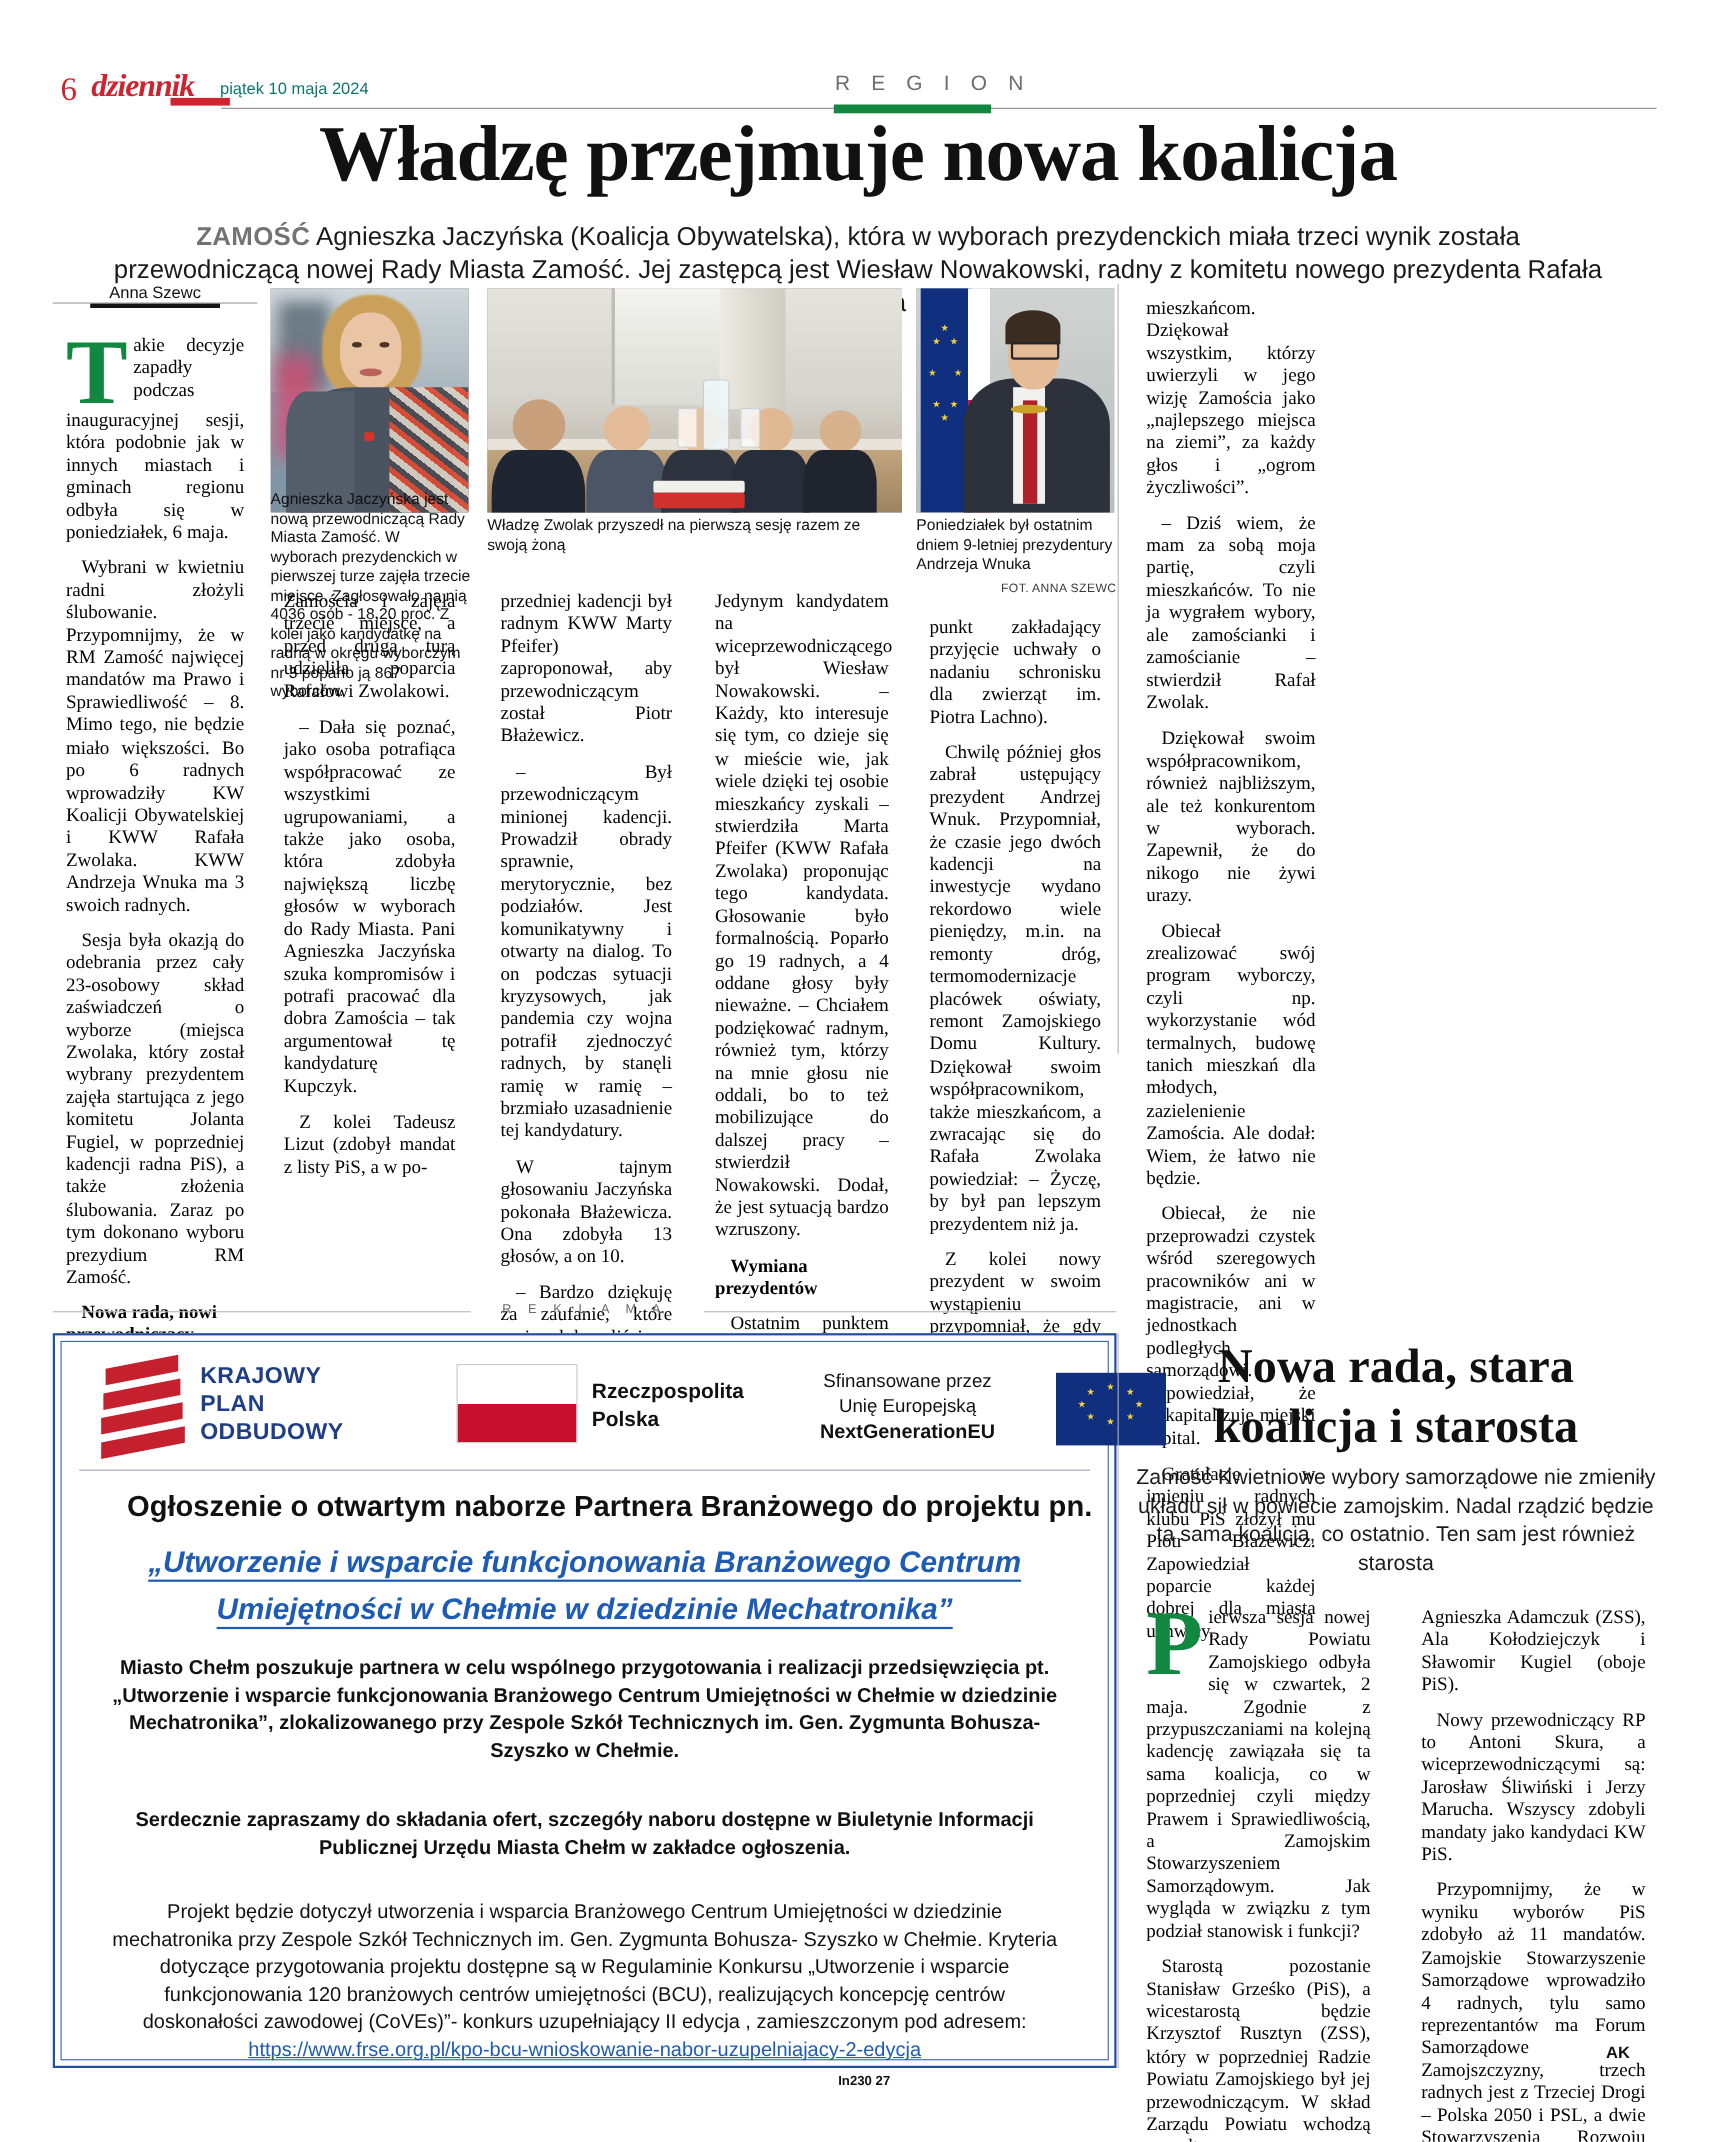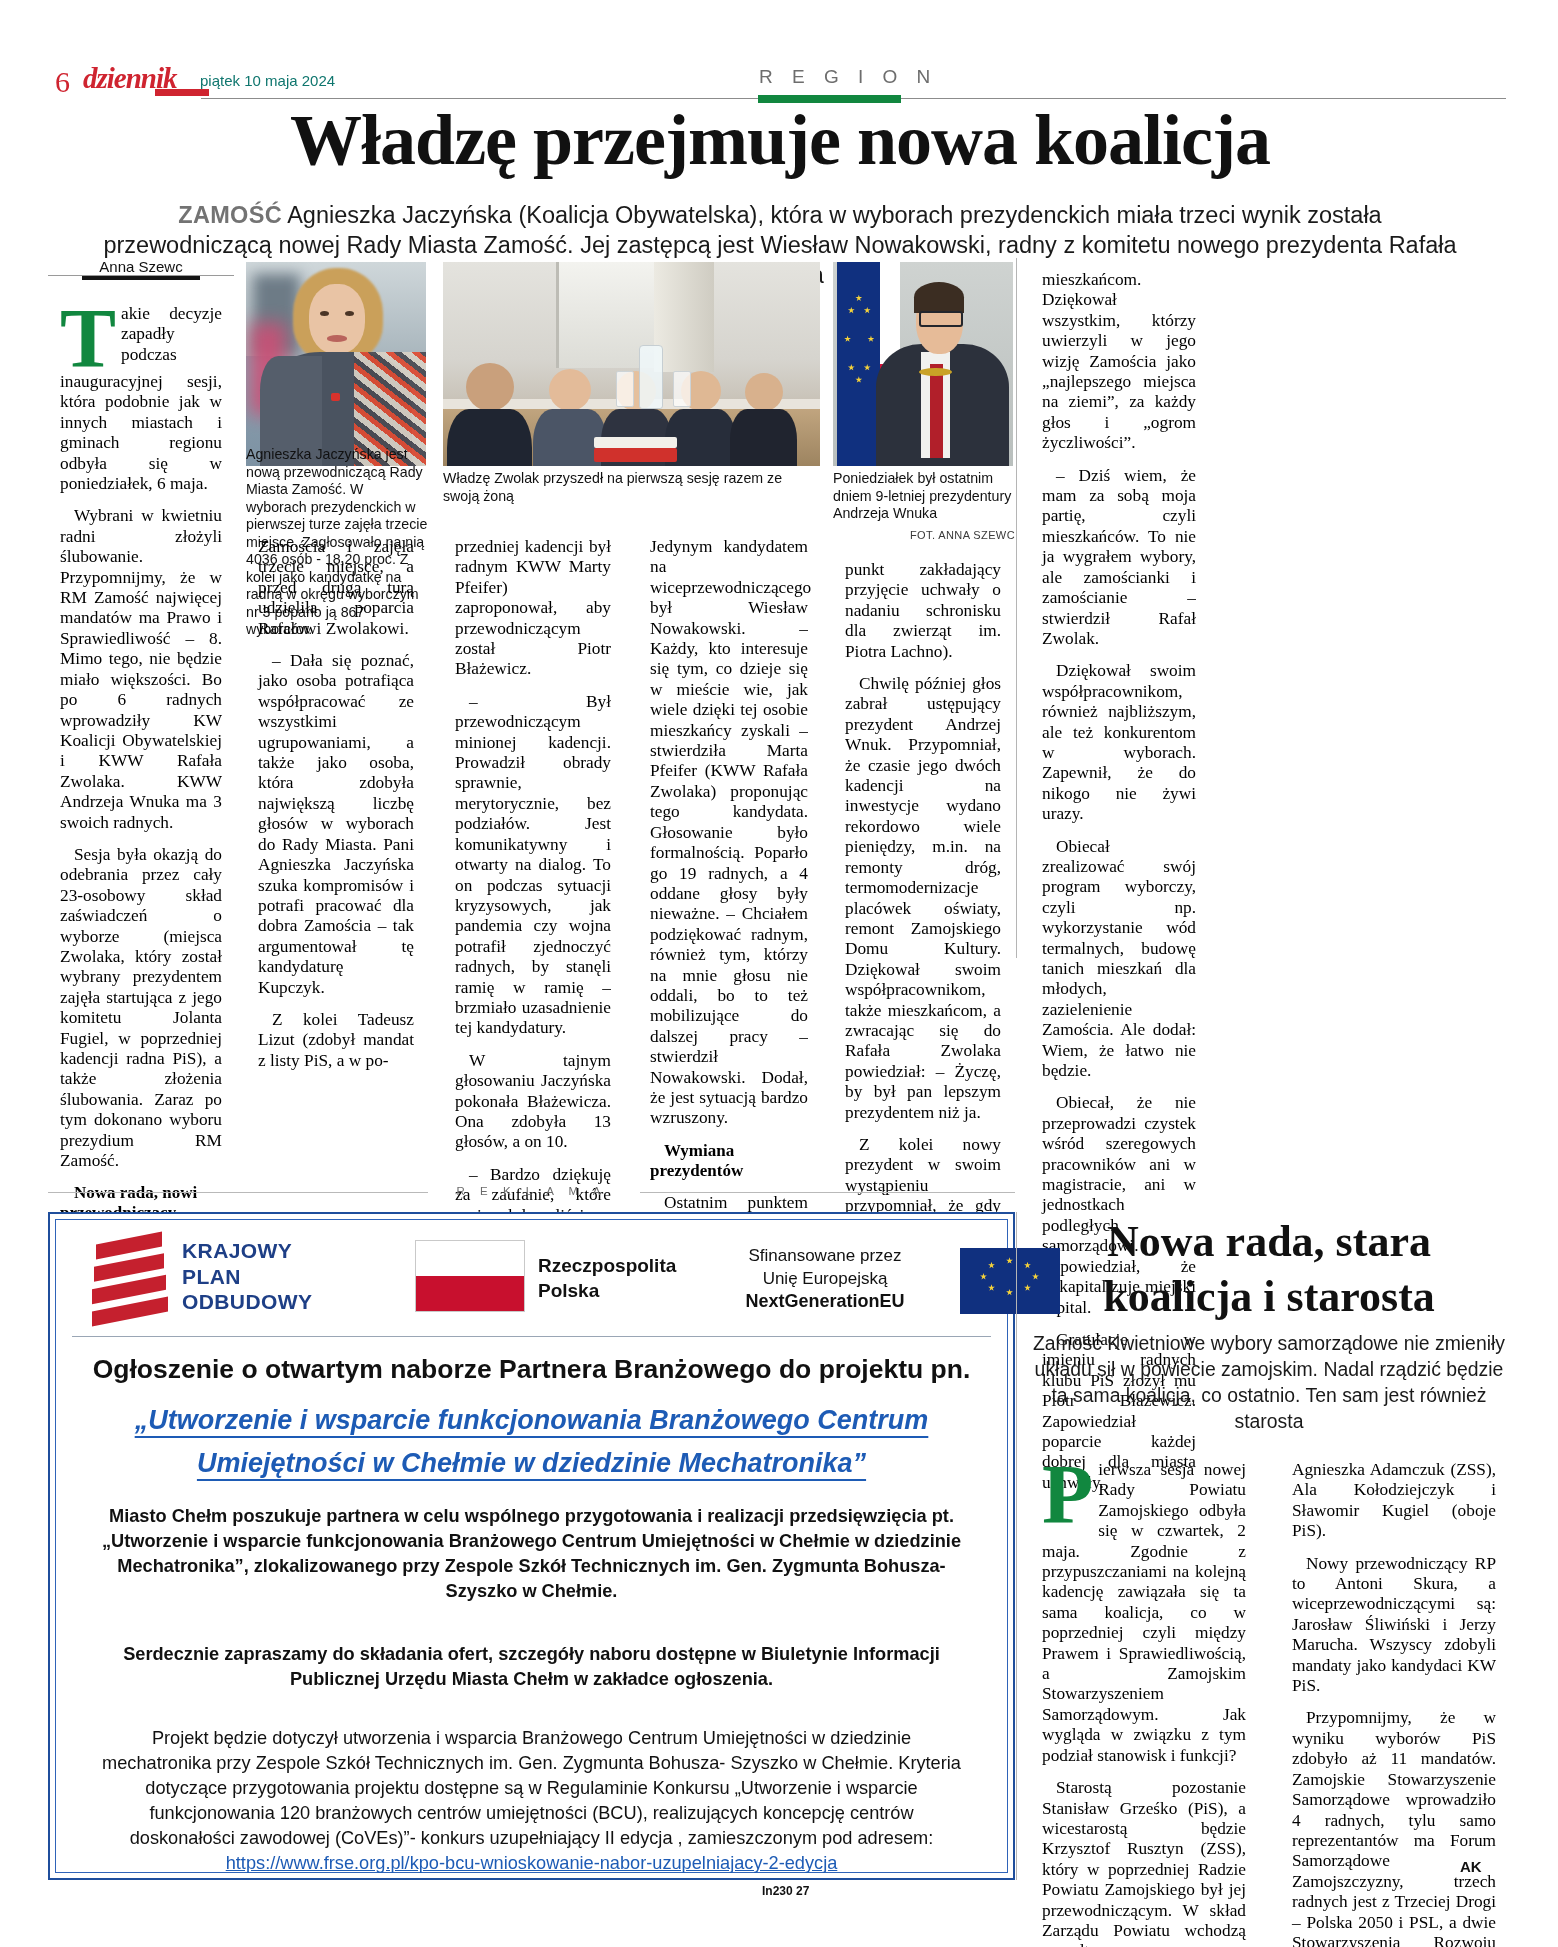--- a/index.html
+++ b/index.html
@@ -128,21 +128,21 @@
   .kpo-bar{position:absolute;left:0;background:#c5202e;}
   .kpo-txt{position:absolute;left:90px;top:2px;font-family:"Liberation Sans",sans-serif;
       font-weight:bold;font-size:21px;line-height:25.5px;color:#1e3f86;letter-spacing:.4px;}
   .plflag{position:absolute;left:345px;top:12px;width:110px;height:72px;border:1px solid #c9c9c9;
       background:linear-gradient(180deg,#ffffff 50%,#c8102e 50%);box-sizing:border-box;}
   .pltxt{position:absolute;left:468px;top:25px;font-family:"Liberation Sans",sans-serif;font-weight:bold;font-size:19px;line-height:25px;color:#111;}
   .eutxt{position:absolute;left:640px;top:16px;width:230px;text-align:center;font-family:"Liberation Sans",sans-serif;font-size:17px;line-height:23px;color:#111;}
   .eutxt .b{font-weight:bold;font-size:18px;}
   .euflag{position:absolute;left:890px;top:20px;width:100px;height:66px;background:#10307f;}
   .ad-sep{position:absolute;left:22px;top:122px;right:22px;height:1px;background:#9aa6b5;}
-  .ad-h1{position:absolute;left:20px;top:140px;right:20px;text-align:center;
+  .ad-h1{position:absolute;left:20px;top:140px;right:20px;text-align:right;
       font-family:"Liberation Sans",sans-serif;font-weight:bold;font-size:26.5px;color:#111;}
   .ad-h2{position:absolute;left:40px;top:185px;right:40px;text-align:center;
       font-family:"Liberation Sans",sans-serif;font-weight:bold;font-size:27px;line-height:43px;color:#1d5bb5;}
   .ad-h2 u{text-decoration:underline;text-underline-offset:7px;font-style:italic;}
   .ad-p{position:absolute;left:45px;right:45px;text-align:center;
       font-family:"Liberation Sans",sans-serif;font-size:18.2px;line-height:25px;color:#111;}
   .ad-p.bold{font-weight:bold;}
   .ad-link{color:#1d5bb5;text-decoration:underline;}
   .adcode{position:absolute;left:762px;top:1884px;font-family:"Liberation Sans",sans-serif;font-weight:bold;font-size:12px;color:#111;}
 

